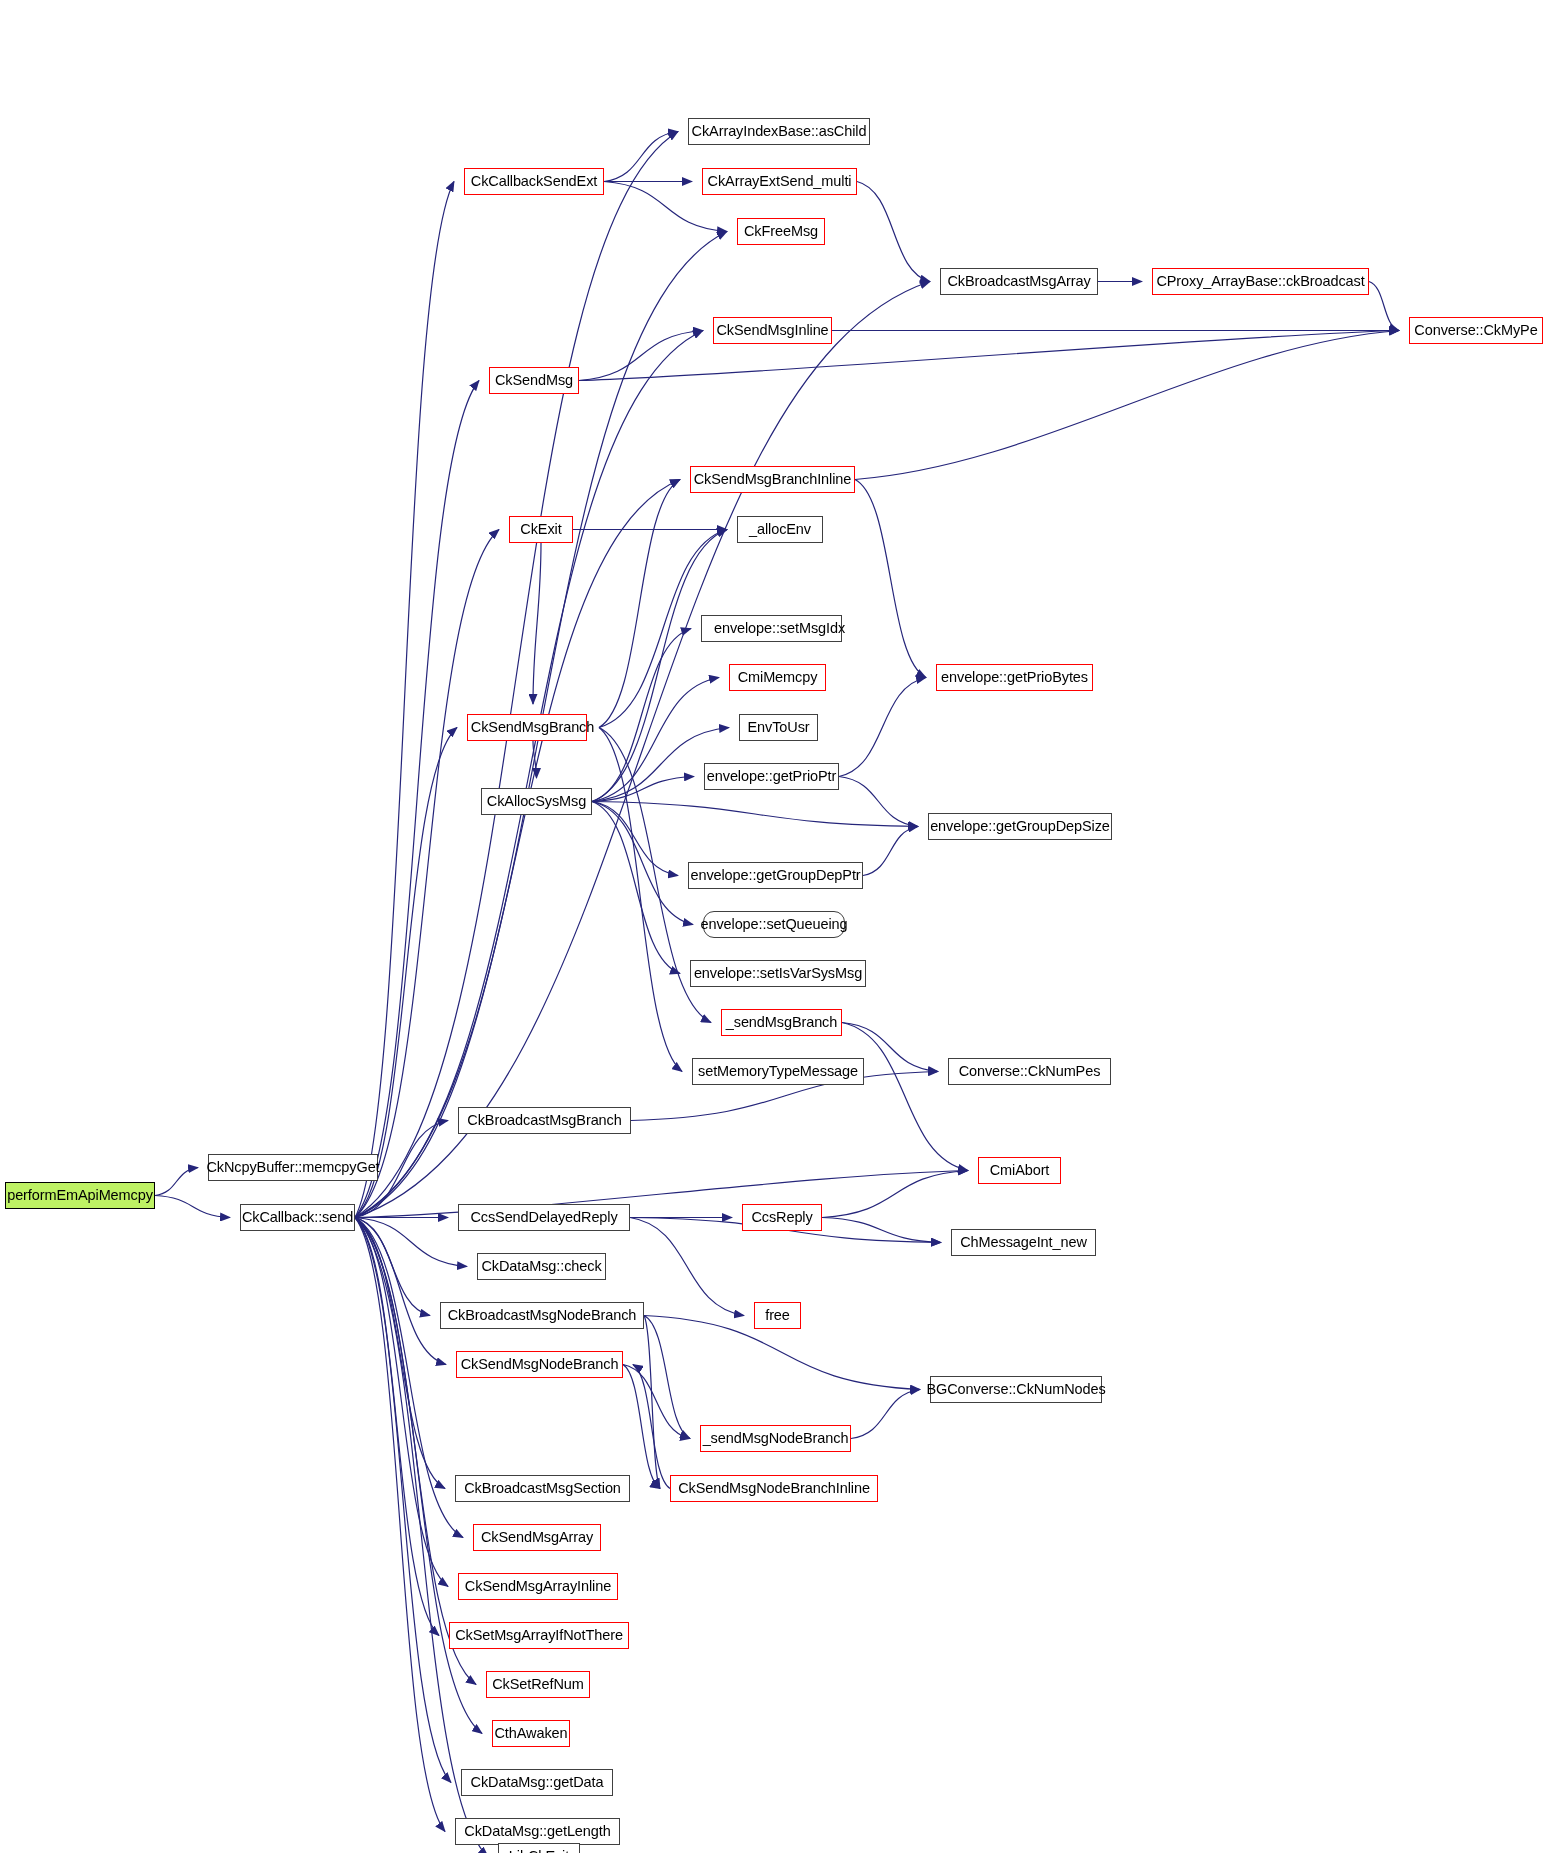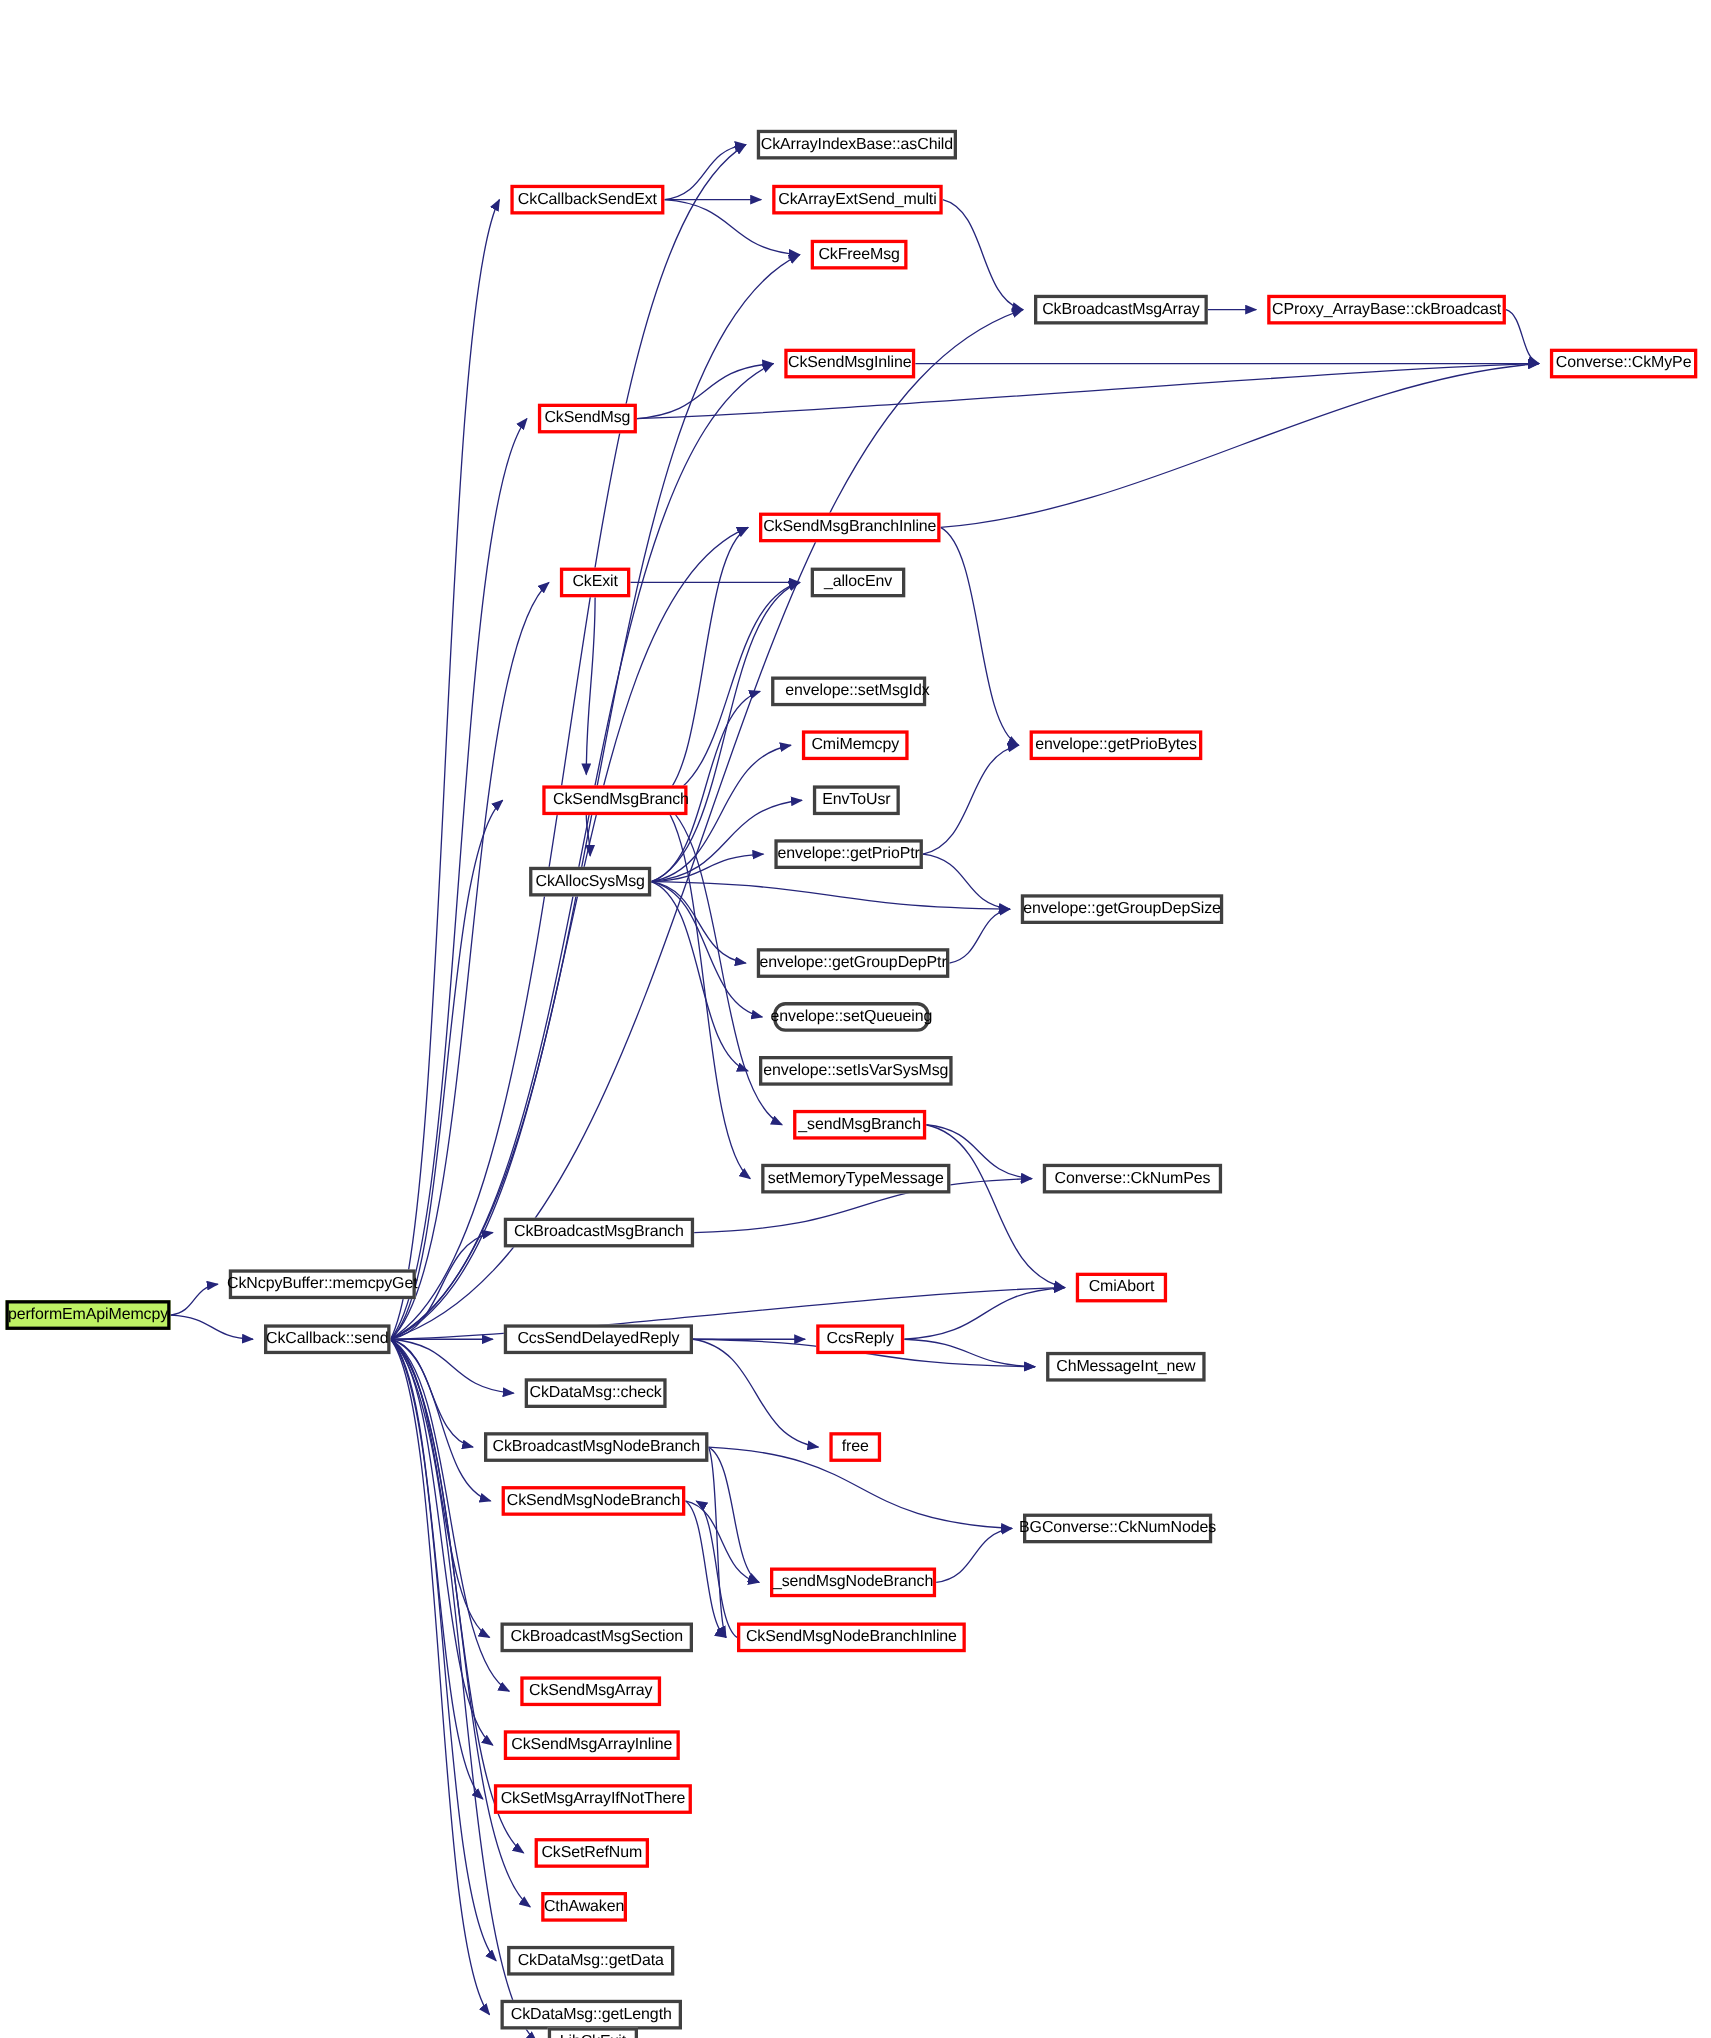--- a/index.html
+++ b/index.html
@@ -29,21 +29,21 @@
     width: 1555px;
     height: 1853px;
   }
   .node {
     position: absolute;
     box-sizing: border-box;
     display: flex;
     align-items: center;
     justify-content: center;
     background: #ffffff;
-    border: 3px solid #404040;
+    border: 1px solid #404040;
     font-size: 14.5px;
     line-height: 1;
     color: #000000;
     white-space: nowrap;
     letter-spacing: -0.1px;
     height: 27px;
   }
   .node.red {
     border-color: #ff0000;
   }
@@ -191,21 +191,21 @@
       </div>
       <div class="node red" style="left: 729px; top: 664px; width: 97px;">
         <span class="label">CmiMemcpy</span>
       </div>
       <div class="node red" style="left: 936px; top: 664px; width: 157px;">
         <span class="label">envelope::getPrioBytes</span>
       </div>
       <div class="node" style="left: 739px; top: 714px; width: 79px;">
         <span class="label">EnvToUsr</span>
       </div>
-      <div class="node red" style="left: 493px; top: 714px; width: 132px; padding-left: 11px;">
+      <div class="node red" style="left: 467px; top: 714px; width: 120px; padding-left: 11px;">
         <span class="label">CkSendMsgBranch</span>
       </div>
       <div class="node" style="left: 704px; top: 763px; width: 135px;">
         <span class="label">envelope::getPrioPtr</span>
       </div>
       <div class="node" style="left: 481px; top: 788px; width: 111px;">
         <span class="label">CkAllocSysMsg</span>
       </div>
       <div class="node" style="left: 928px; top: 813px; width: 184px;">
         <span class="label">envelope::getGroupDepSize</span>

